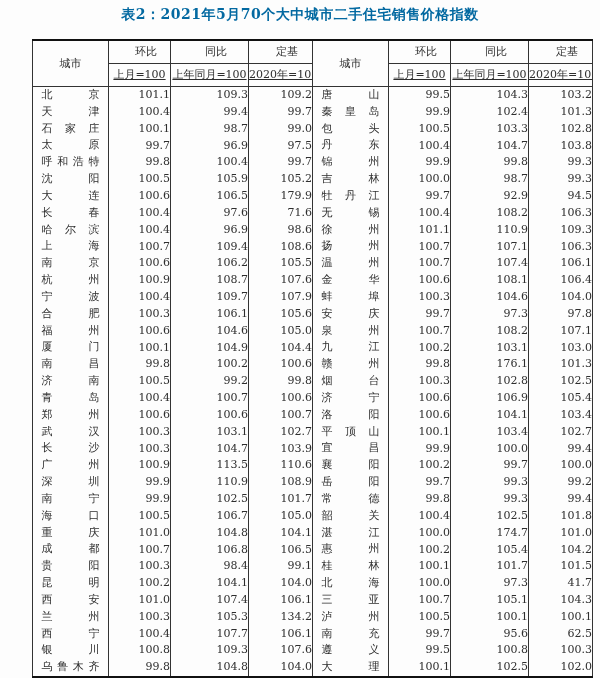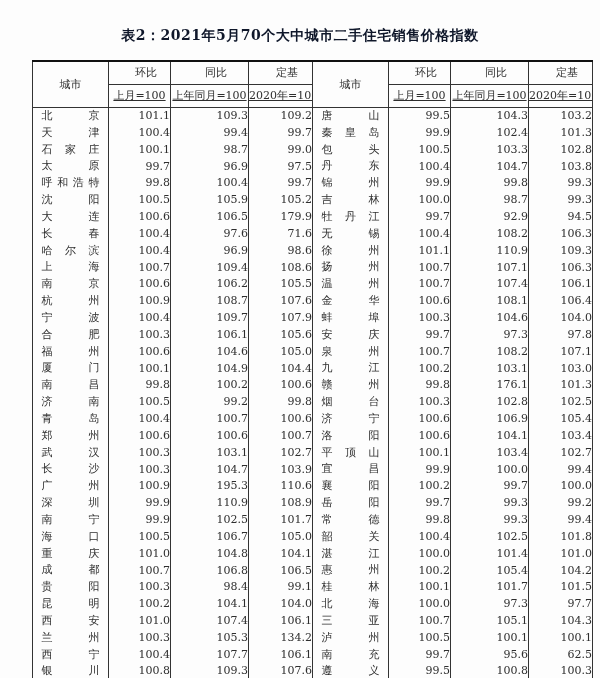--- a/index.html
+++ b/index.html
@@ -14,23 +14,23 @@
     width: 600px;
     height: 678px;
     background: #fdfdfd;
     overflow: hidden;
   }
   .title {
     text-align: center;
     font-size: 14px;
     font-weight: bold;
     letter-spacing: 0.5px;
-    padding-top: 27px;
+    padding-top: 6px;
     height: 24px;
-    color: #0f172a;
+    color: #0369a1;
   }
   table.price-table {
     border-collapse: collapse;
     table-layout: fixed;
     margin-left: 32px;
     margin-top: 9px;
     width: 560px;
     border-top: 2.5px solid #111111;
     border-bottom: 2.5px solid #111111;
     border-left: 1px solid #333333;
@@ -480,21 +480,21 @@
           <td class="num">99.9</td>
           <td class="num">100.0</td>
           <td class="num">99.4</td>
         </tr>
         <tr>
           <td class="city"><span class="city-name">
               <span>广</span>
               <span>州</span>
             </span></td>
           <td class="num">100.9</td>
-          <td class="num">195.3</td>
+          <td class="num">113.5</td>
           <td class="num">110.6</td>
           <td class="city"><span class="city-name">
               <span>襄</span>
               <span>阳</span>
             </span></td>
           <td class="num">100.2</td>
           <td class="num">99.7</td>
           <td class="num">100.0</td>
         </tr>
         <tr>
@@ -551,21 +551,21 @@
               <span>庆</span>
             </span></td>
           <td class="num">101.0</td>
           <td class="num">104.8</td>
           <td class="num">104.1</td>
           <td class="city"><span class="city-name">
               <span>湛</span>
               <span>江</span>
             </span></td>
           <td class="num">100.0</td>
-          <td class="num">101.4</td>
+          <td class="num">174.7</td>
           <td class="num">101.0</td>
         </tr>
         <tr>
           <td class="city"><span class="city-name">
               <span>成</span>
               <span>都</span>
             </span></td>
           <td class="num">100.7</td>
           <td class="num">106.8</td>
           <td class="num">106.5</td>
@@ -600,21 +600,21 @@
             </span></td>
           <td class="num">100.2</td>
           <td class="num">104.1</td>
           <td class="num">104.0</td>
           <td class="city"><span class="city-name">
               <span>北</span>
               <span>海</span>
             </span></td>
           <td class="num">100.0</td>
           <td class="num">97.3</td>
-          <td class="num">97.7</td>
+          <td class="num">41.7</td>
         </tr>
         <tr>
           <td class="city"><span class="city-name">
               <span>西</span>
               <span>安</span>
             </span></td>
           <td class="num">101.0</td>
           <td class="num">107.4</td>
           <td class="num">106.1</td>
           <td class="city"><span class="city-name">

